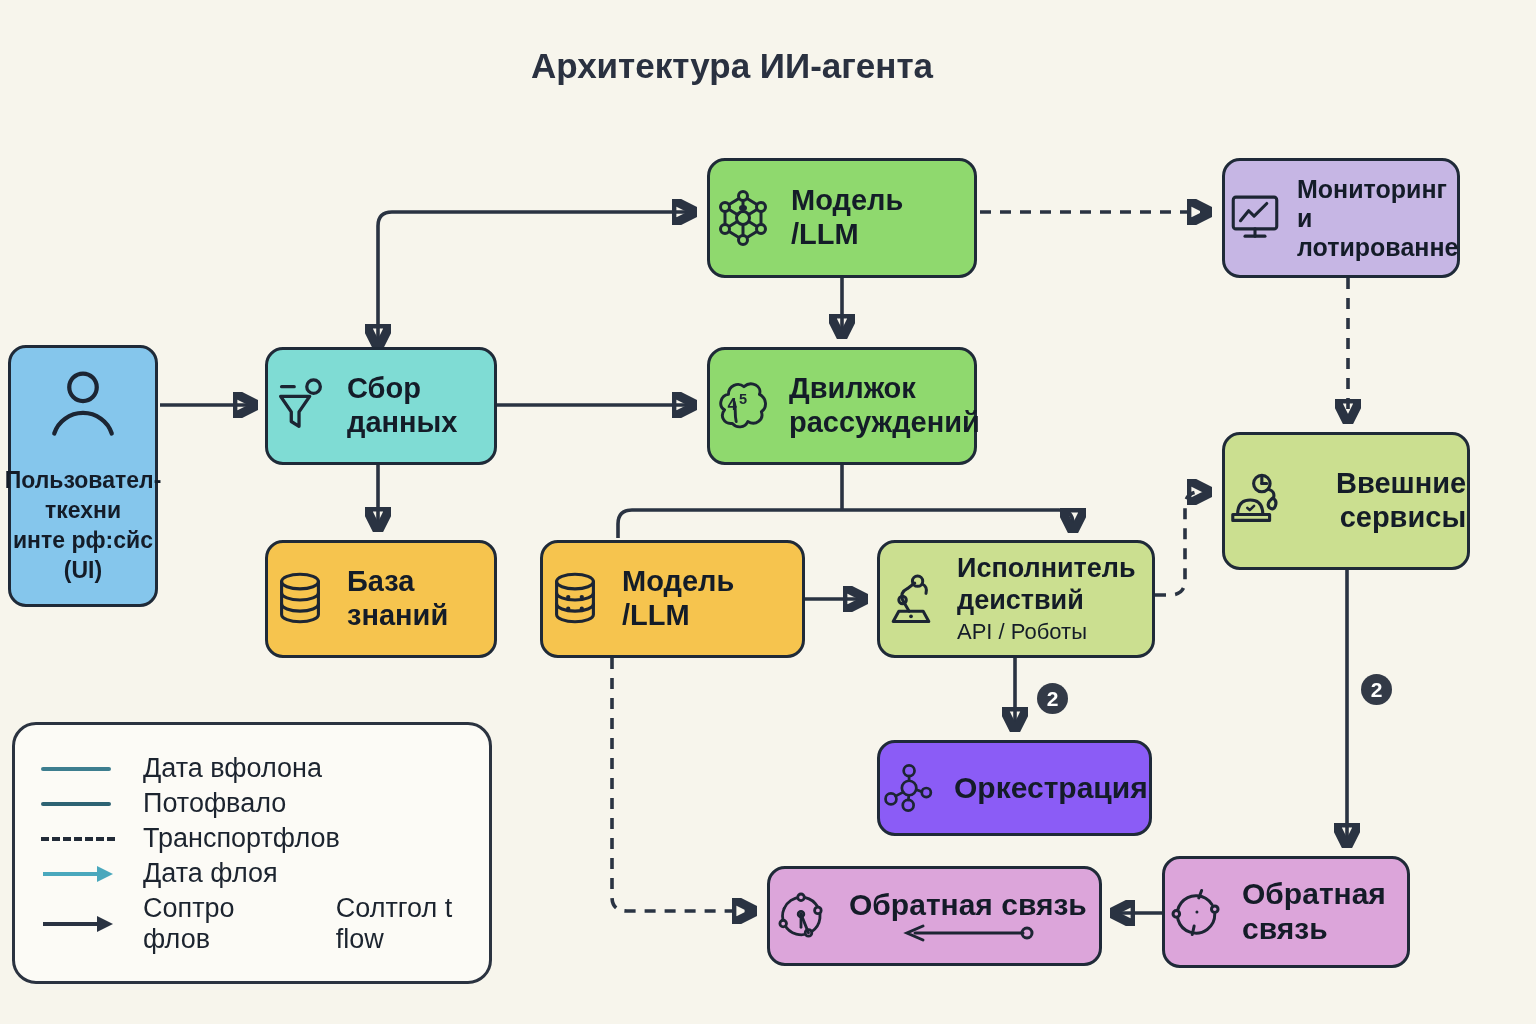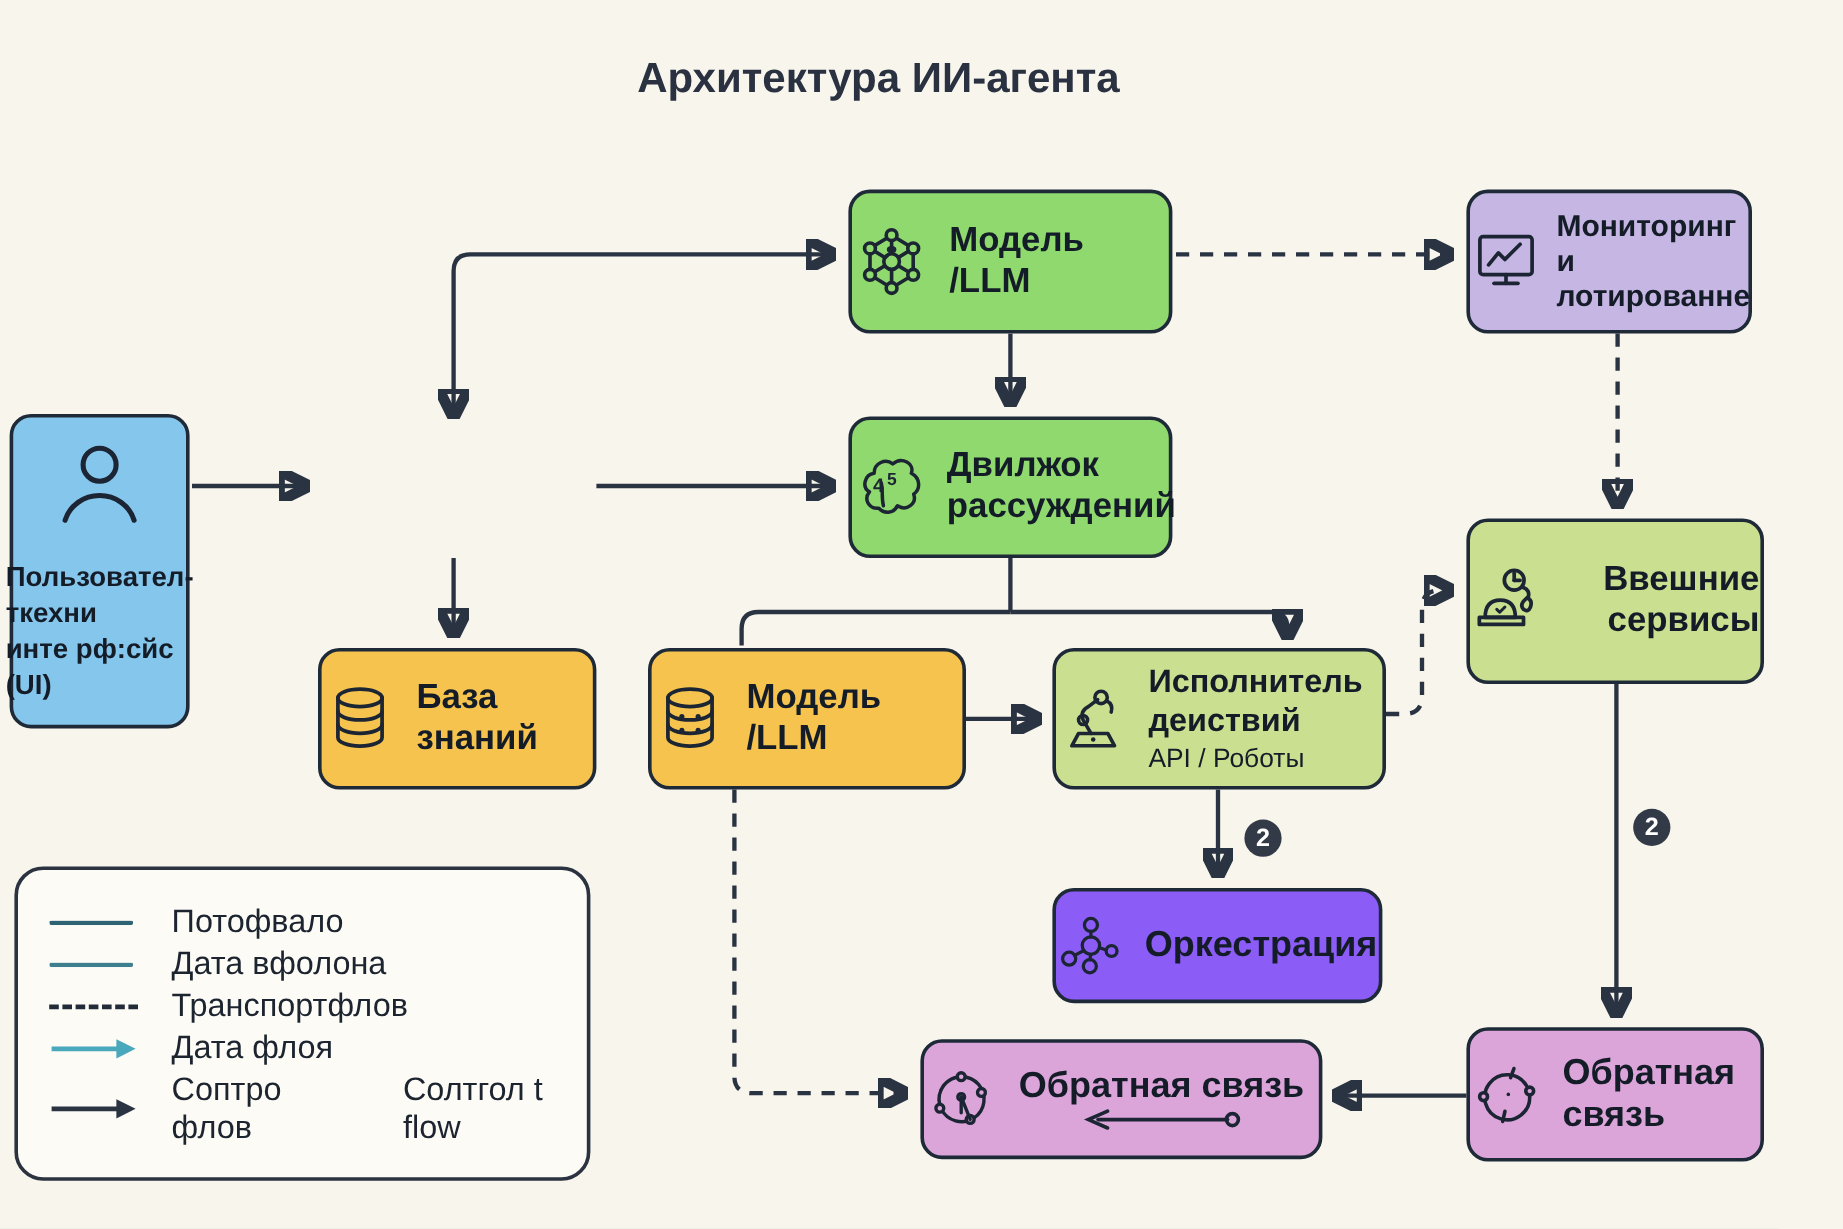--- a/index.html
+++ b/index.html
@@ -7,21 +7,21 @@
     font-family:"Liberation Sans",sans-serif;color:#1d2634;overflow:hidden;}
   .title{position:absolute;top:46px;left:0;width:1464px;text-align:center;
     font-size:35px;font-weight:700;color:#2a3140;}
   svg.wires{position:absolute;left:0;top:0;width:1536px;height:1024px;}
   svg.wires path{fill:none;stroke:#2a3342;stroke-width:3.6px;}
   svg.wires path.dash{stroke-dasharray:11 9;}
   .node{position:absolute;border:3.6px solid #1f2a38;border-radius:18px;
     display:flex;align-items:center;padding:0 1px;gap:16px;box-sizing:border-box;}
   .node .lbl{font-size:29px;font-weight:600;line-height:1.16;white-space:pre-line;color:#141c28;}
   .node .sub{font-size:22px;font-weight:400;margin-top:3px;color:#141c28;}
-  .node.col{flex-direction:column;justify-content:center;text-align:left;gap:20px;padding:14px 8px;}
+  .node.col{flex-direction:column;justify-content:center;text-align:center;gap:20px;padding:14px 8px;}
   .node.col .lbl{font-size:23px;line-height:1.3;}
   .node .txt{display:flex;flex-direction:column;}
   .ni{flex:0 0 auto;}
   .fbx{display:flex;flex-direction:column;align-items:center;gap:0px;}
   .badge{position:absolute;width:31px;height:31px;border-radius:50%;background:#333a47;
     color:#ffffff;font-size:21px;font-weight:700;display:flex;align-items:center;justify-content:center;}
   .legend{position:absolute;left:12px;top:722px;width:480px;height:262px;background:#fcfbf6;
     border:3px solid #2b3340;border-radius:24px;box-sizing:border-box;padding:28px 26px 26px 26px;
     display:flex;flex-direction:column;justify-content:space-between;}
   .lrow{display:flex;align-items:center;gap:28px;}
@@ -67,20 +67,29 @@
     <svg class="ni" width="80" height="80" viewBox="0 0 64 64" fill="none" stroke="#1c2533" stroke-width="3.4" stroke-linecap="round">
       <circle cx="32" cy="17" r="11"></circle>
       <path d="M9 54 A24 23 0 0 1 55 54"></path>
     </svg>
     <div class="lbl">Пользовател-
 ткехни
 инте рф:сйс
 (UI)</div>
   </div>
 
+  <div class="node" style="left: 265px; top: 347px; width: 232px; height: 118px; background-color: rgb(127, 220, 212);">
+    <svg class="ni" width="62" height="62" viewBox="0 0 64 64" fill="none" stroke="#1c2533" stroke-width="3.4" stroke-linecap="round" stroke-linejoin="round">
+      <path d="M12 22 H42 L31 38 V53 L23 48 V38 Z"></path>
+      <circle cx="46" cy="12" r="7"></circle>
+      <line x1="13" y1="12" x2="26" y2="12"></line>
+    </svg>
+    <div class="lbl">Сбор
+данных</div>
+  </div>
 
   <div class="node" style="left: 707px; top: 158px; width: 270px; height: 120px; background-color: rgb(143, 217, 110);">
     <svg class="ni" width="64" height="64" viewBox="0 0 64 64" fill="none" stroke="#1c2533" stroke-width="3" stroke-linecap="round" stroke-linejoin="round">
       <polygon points="32,10 50,21 50,43 32,54 14,43 14,21"></polygon>
       <line x1="32" y1="32" x2="32" y2="10"></line>
         <line x1="32" y1="32" x2="50" y2="21"></line>
       <line x1="32" y1="32" x2="50" y2="43"></line>
         <line x1="32" y1="32" x2="32" y2="54"></line>
       <line x1="32" y1="32" x2="14" y2="43"></line>
         <line x1="32" y1="32" x2="14" y2="21"></line>
@@ -207,48 +216,48 @@
     <div class="fbx">
       <div class="lbl" style="font-size:30px;">Обратная связь</div>
       <svg width="150" height="22" viewBox="0 0 150 22" fill="none" stroke="#1c2533" stroke-width="3" stroke-linecap="round">
         <line x1="130" y1="11" x2="22" y2="11"></line>
         <path d="M30 4 L14 11 L30 18" fill="none"></path>
         <circle cx="134" cy="11" r="5"></circle>
       </svg>
     </div>
   </div>
 
-  <div class="node" style="left: 1222px; top: 856px; width: 248px; height: 112px; gap: 16px; background-color: rgb(220, 165, 218);">
+  <div class="node" style="left: 1162px; top: 856px; width: 248px; height: 112px; gap: 16px; background-color: rgb(220, 165, 218);">
     <svg class="ni" width="60" height="60" viewBox="0 0 64 64" fill="none" stroke="#1c2533" stroke-width="3.2" stroke-linecap="round">
       <path d="M49 24 A20 20 0 1 0 52 34"></path>
       <line x1="38" y1="9" x2="35" y2="17"></line>
       <line x1="30" y1="47" x2="28" y2="56"></line>
       <circle cx="11" cy="34" r="3.5" fill="#dca5da"></circle>
       <circle cx="52" cy="29" r="3.5" fill="#dca5da"></circle>
       <circle cx="33" cy="32" r="1.6" fill="#1c2533" stroke="none"></circle>
     </svg>
     <div class="lbl" style="font-size:30px;">Обратная
 связь</div>
   </div>
 
   <div class="badge" style="left:1037px;top:683px;">2</div>
   <div class="badge" style="left:1361px;top:674px;">2</div>
 
   <div class="legend">
     <div class="lrow">
       <div class="lsample">
+          <div class="lline"></div>
+        </div>
+      <div class="ltext">Дата вфолона</div>
+    </div>
+    <div class="lrow">
+      <div class="lsample">
           <div class="lline dark"></div>
         </div>
       <div class="ltext">Потофвало</div>
-    </div>
-    <div class="lrow">
-      <div class="lsample">
-          <div class="lline"></div>
-        </div>
-      <div class="ltext">Дата вфолона</div>
     </div>
     <div class="lrow">
       <div class="lsample">
           <div class="ldash"></div>
         </div>
       <div class="ltext">Транспортфлов</div>
     </div>
     <div class="lrow">
       <div class="lsample">
         <svg width="74" height="18" viewBox="0 0 74 18">

